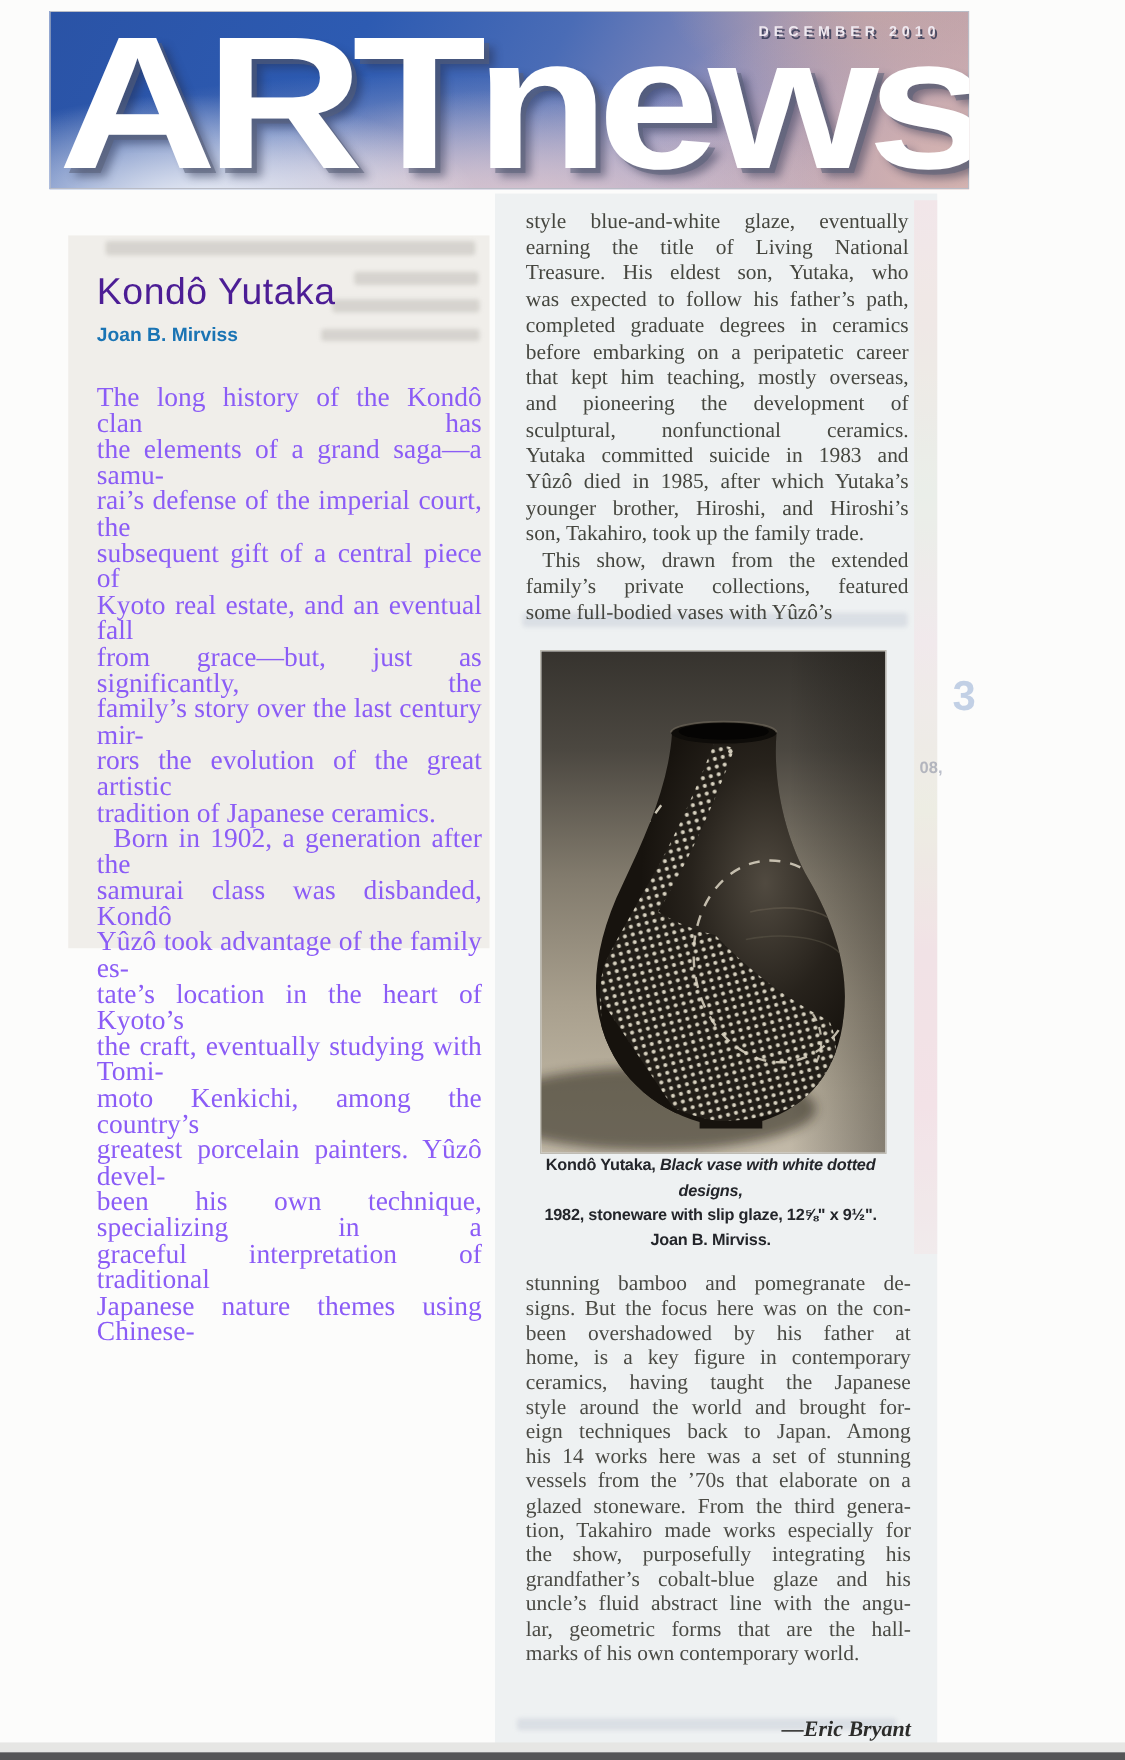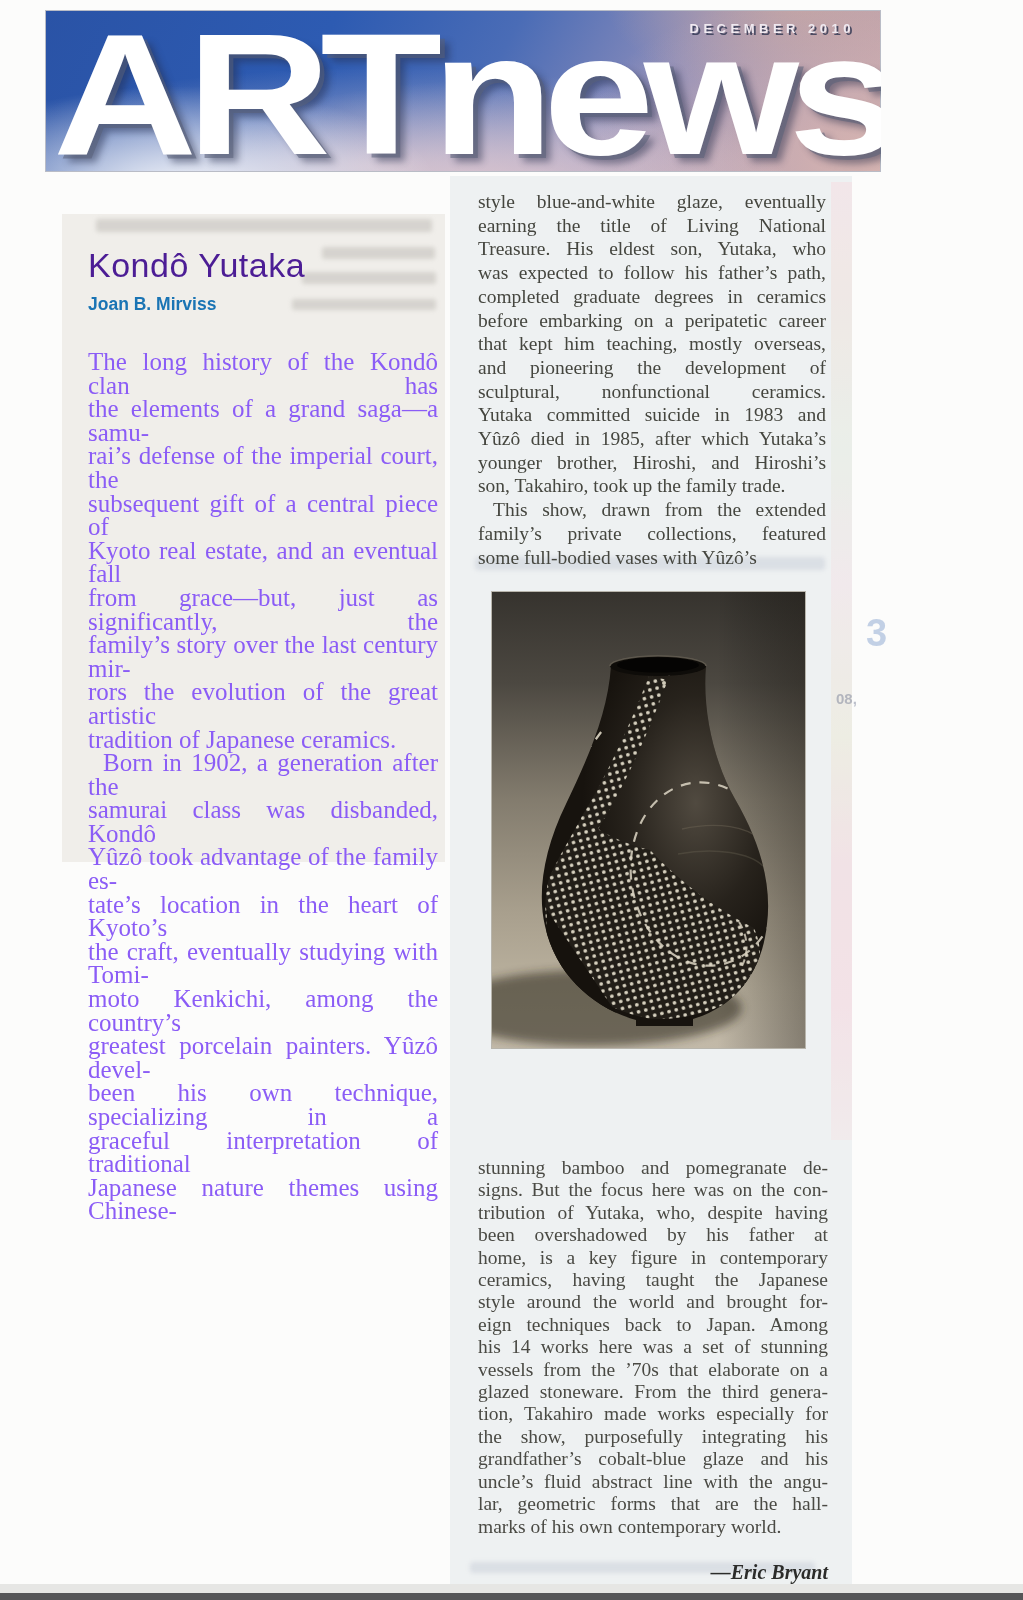--- a/index.html
+++ b/index.html
@@ -180,26 +180,30 @@
         <circle cx="169" cy="79" r="2.4" fill="#e2dccb"></circle>
         <circle cx="177" cy="81" r="2.4" fill="#e2dccb"></circle>
         <circle cx="172" cy="91" r="2" fill="#cfc9b8"></circle>
       </g>
       <ellipse cx="166" cy="74" rx="48" ry="10" fill="#0e0c09"></ellipse>
       <ellipse cx="166" cy="73" rx="41" ry="7.5" fill="#050403"></ellipse>
       <path d="M118,74 A48,10 0 0 1 214,74" stroke="#716a5c" stroke-width="1.6" fill="none" opacity=".7"></path>
     </svg>
   </div>
 
+  <div class="caption">
+    <div><span>Kondô Yutaka, </span><i>Black vase with white dotted designs,</i></div>
+    <div>1982, stoneware with slip glaze, 12⅝" x 9½".</div>
+    <div>Joan B. Mirviss.</div>
+  </div>
 
   <div class="textcol rcol2">
       <div class="para">
         <div class="line">stunning bamboo and pomegranate de-</div>
         <div class="line">signs. But the focus here was on the con-</div>
-        <div class="line">tribution of Yutaka, who, despite having</div>
         <div class="line">been overshadowed by his father at</div>
         <div class="line">home, is a key figure in contemporary</div>
         <div class="line">ceramics, having taught the Japanese</div>
         <div class="line">style around the world and brought for-</div>
         <div class="line">eign techniques back to Japan. Among</div>
         <div class="line">his 14 works here was a set of stunning</div>
         <div class="line">vessels from the ’70s that elaborate on a</div>
         <div class="line">glazed stoneware. From the third genera-</div>
         <div class="line">tion, Takahiro made works especially for</div>
         <div class="line">the show, purposefully integrating his</div>

